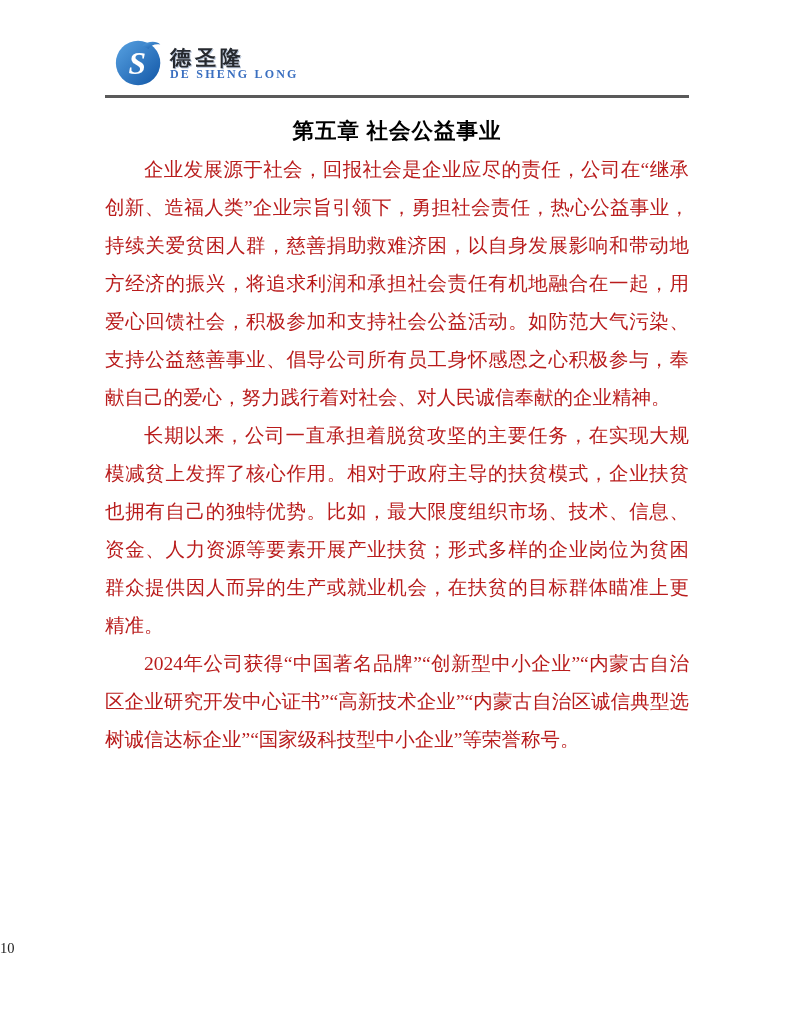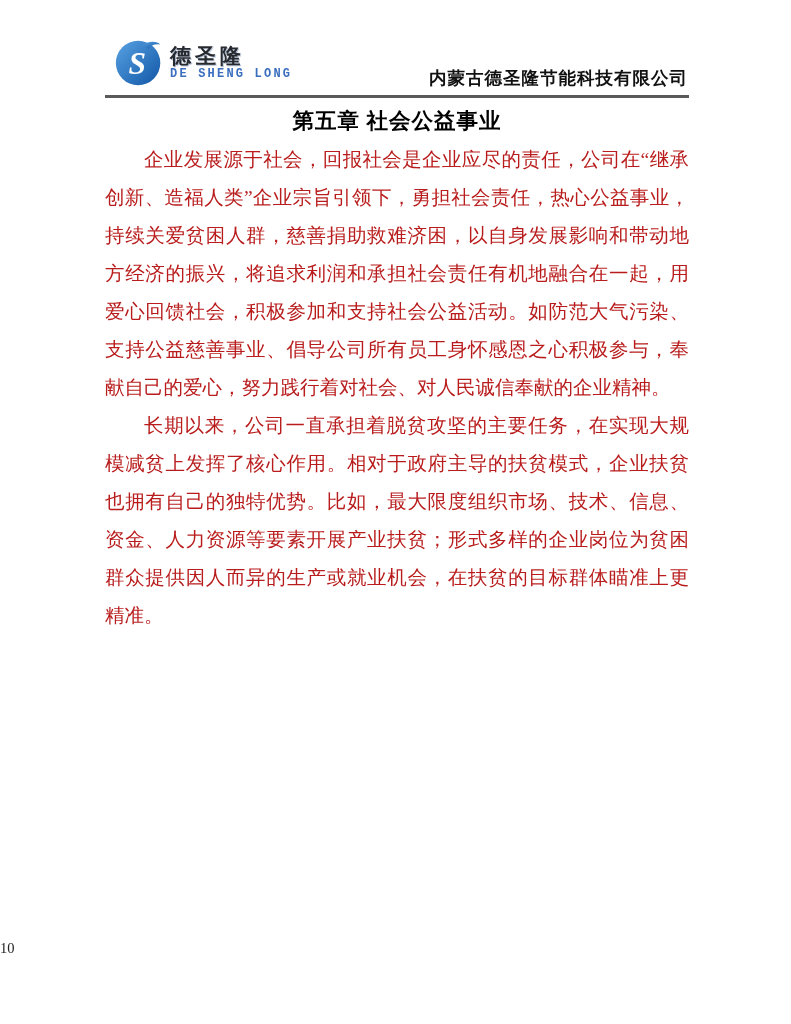--- a/index.html
+++ b/index.html
@@ -18,21 +18,21 @@
   
   .logo {
     position: absolute;
     left: 114px;
     top: 37px;
     display: flex;
     align-items: flex-start;
     gap: 6px;
   }
   .logo-mark { width: 50px; height: 50px; display: block; }
-  .logo-text { padding-top: 10px; font-family: Liberation Mono, monospace; }
+  .logo-text { padding-top: 10px; font-family: Liberation Serif, serif; }
   .logo-cn {
     font-size: 21px;
     font-weight: bold;
     letter-spacing: 4px;
     color: #26292e;
     line-height: 22px;
     text-shadow: 1px 1px 0 #b9c6da;
   }
   .logo-en {
     font-size: 12px;
@@ -57,21 +57,21 @@
     top: 95px;
     height: 2.5px;
     background: #5a5a5a;
   }
 
   
   .doc-body {
     position: absolute;
     left: 105px;
     right: 102px;
-    top: 100px;
+    top: 110px;
   }
   .chapter-title {
     font-size: 21.5px;
     font-weight: bold;
     text-align: center;
     letter-spacing: 1px;
     color: #000;
     margin: 6px 0 5px 0;
     line-height: 30px;
   }
@@ -110,24 +110,24 @@
       <circle cx="26" cy="28" r="24" fill="url(#lgblue)"></circle>
       <text x="25" y="40" font-family="Liberation Serif, DejaVu Serif, serif" font-size="34" font-weight="bold" font-style="italic" fill="#ffffff" text-anchor="middle">S</text>
       <path d="M 30 10 C 36 4 46 4 50 8 C 44 7 40 9 37 13 C 34 11 32 10 30 10 Z" fill="url(#lgblue)"></path>
     </svg>
     <div class="logo-text">
       <div class="logo-cn">德圣隆</div>
       <div class="logo-en">DE SHENG LONG</div>
     </div>
   </div>
 
-  <div class="company-name">内蒙古德圣隆节能科技有限公司</div>
   <div class="header-rule"></div>
 
   <div class="doc-body">
     <h1 class="chapter-title">第五章 社会公益事业</h1>
     <p>企业发展源于社会，回报社会是企业应尽的责任，公司在“继承创新、造福人类”企业宗旨引领下，勇担社会责任，热心公益事业，持续关爱贫困人群，慈善捐助救难济困，以自身发展影响和带动地方经济的振兴，将追求利润和承担社会责任有机地融合在一起，用爱心回馈社会，积极参加和支持社会公益活动。如防范大气污染、支持公益慈善事业、倡导公司所有员工身怀感恩之心积极参与，奉献自己的爱心，努力践行着对社会、对人民诚信奉献的企业精神。</p>
     <p>长期以来，公司一直承担着脱贫攻坚的主要任务，在实现大规模减贫上发挥了核心作用。相对于政府主导的扶贫模式，企业扶贫也拥有自己的独特优势。比如，最大限度组织市场、技术、信息、资金、人力资源等要素开展产业扶贫；形式多样的企业岗位为贫困群众提供因人而异的生产或就业机会，在扶贫的目标群体瞄准上更精准。</p>
+    <p>2024年公司获得“中国著名品牌”“创新型中小企业”“内蒙古自治区企业研究开发中心证书”“高新技术企业”“内蒙古自治区诚信典型选树诚信达标企业”“国家级科技型中小企业”等荣誉称号。</p>
   </div>
 
   <div class="page-number">10</div>
 
 </div>
 
 </body></html>

